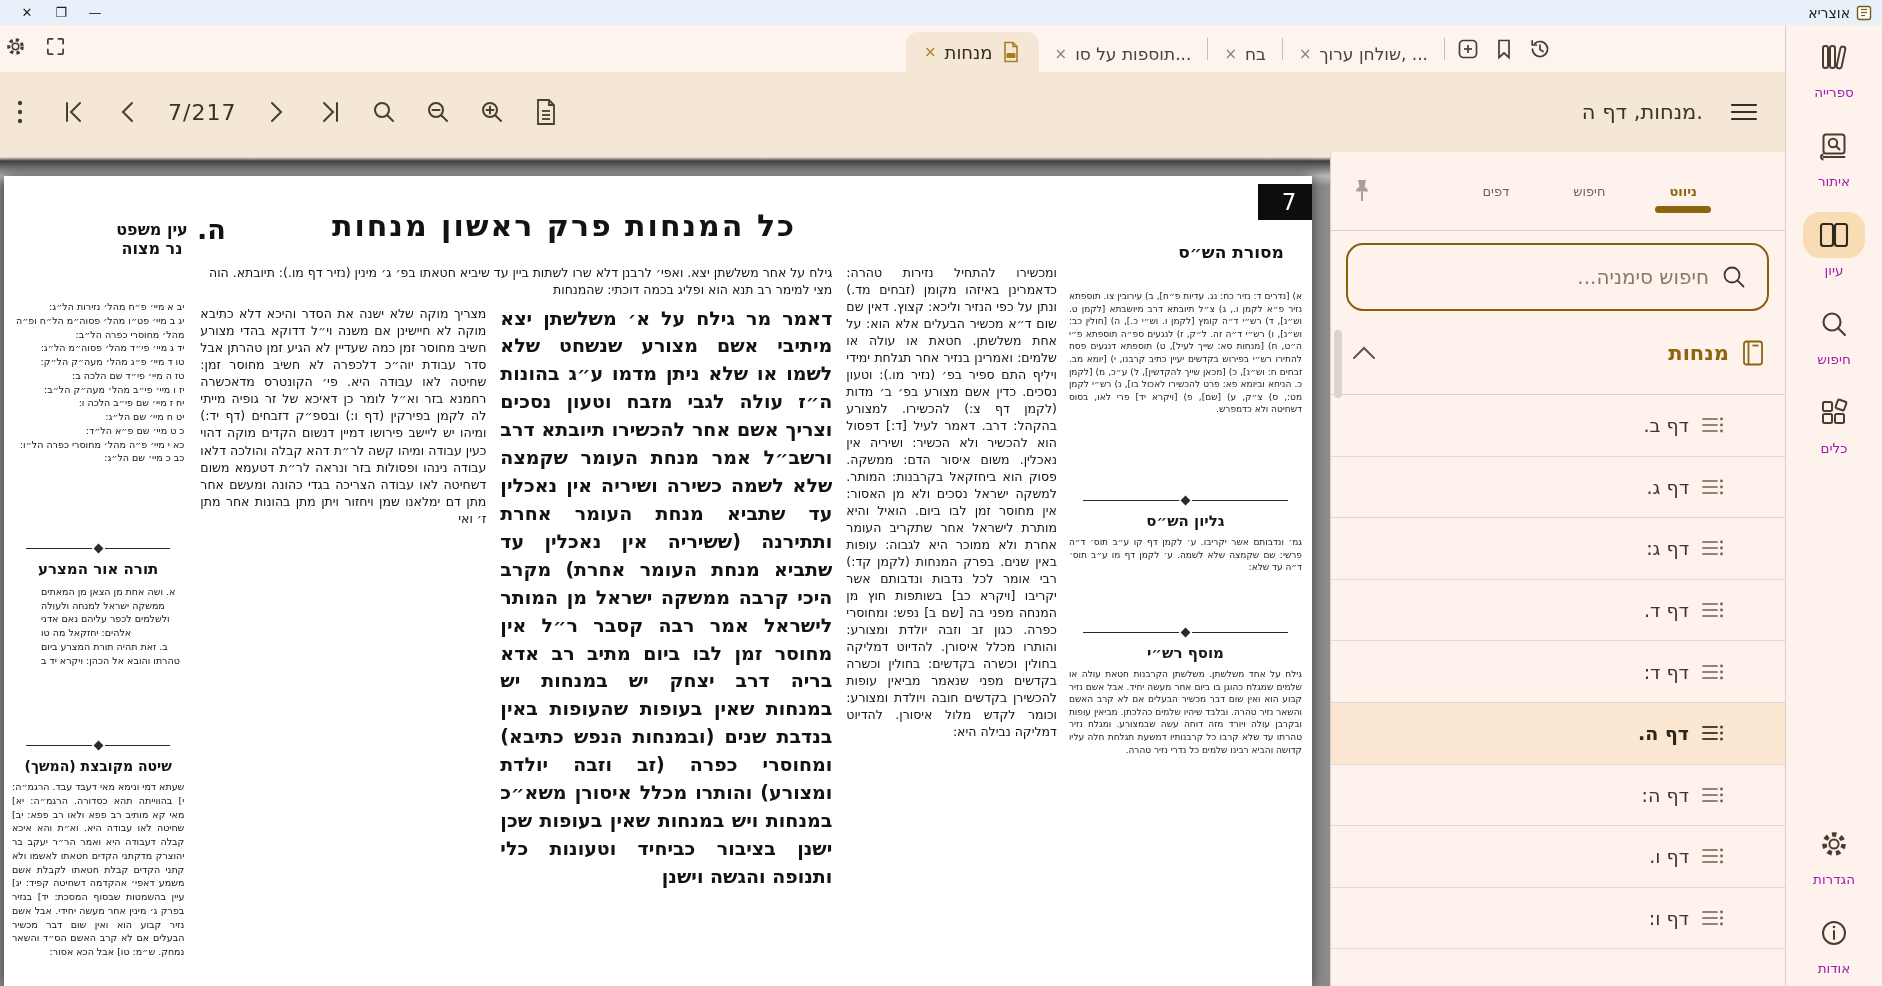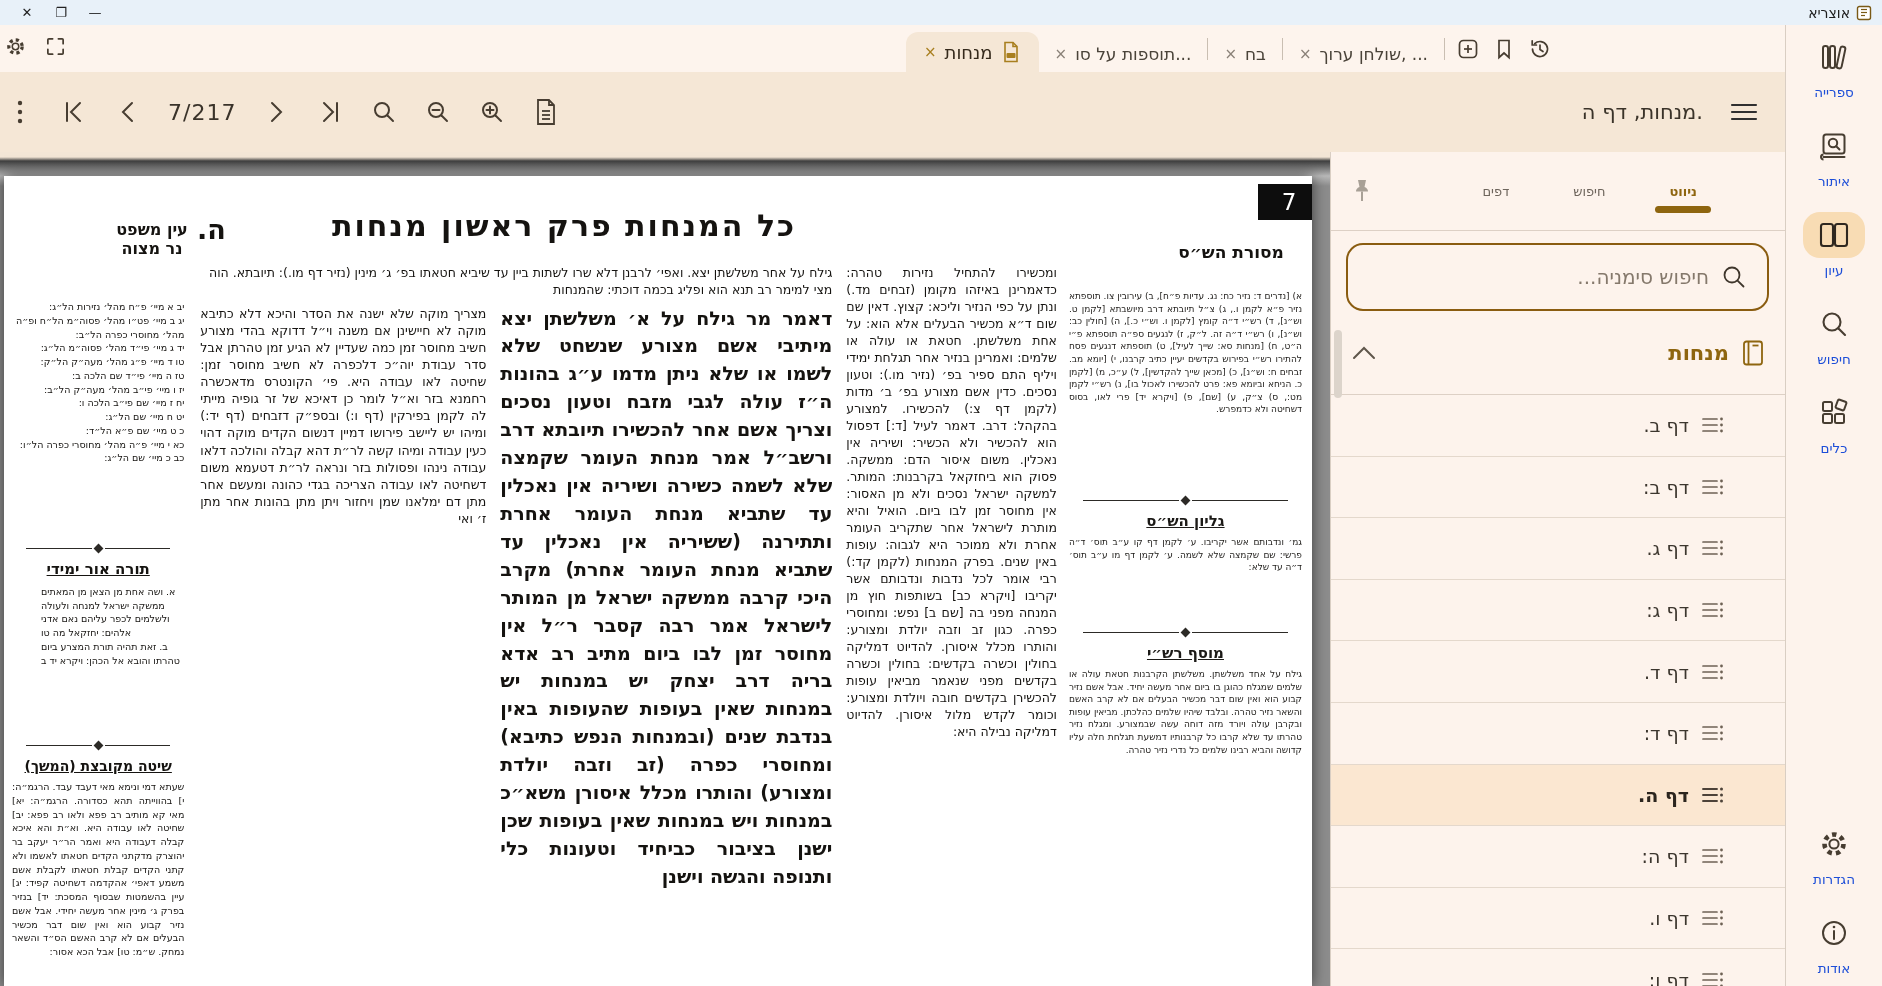--- a/index.html
+++ b/index.html
@@ -63,21 +63,21 @@
   .tos-top { font-size:12.5px; line-height:1.38; margin-bottom:6px; }
   .center-row { display:flex; direction:rtl; }
   .col-gemara { width:332px; margin-left:14px; font-size:19px; font-weight:bold; line-height:1.47;
                 overflow:hidden; }
   .col-tosafot { width:286px; font-size:12.5px; line-height:1.37; overflow:hidden; }
   .col-ein { width:176px; padding-top:36px; font-size:9.5px; line-height:1.45; }
   .refs { white-space:pre-line; height:238px; overflow:hidden; text-align:right; }
   .orn { display:flex; align-items:center; margin:7px 14px; }
   .orn::before,.orn::after { content:""; flex:1; border-top:1.2px solid #2c2a26; }
   .orn-d { width:7px; height:7px; background:#2c2a26; transform:rotate(45deg); margin:0 3px; }
-  .sec-hdr { text-align:center; font-weight:bold; font-size:15px; margin:2px 0 4px;text-decoration:underline; }
+  .sec-hdr { text-align:center; font-weight:bold; font-size:15px; margin:2px 0 4px; }
   .masoret-top { height:200px; overflow:hidden; }
   .gilyon-txt { height:86px; overflow:hidden; font-size:9px; }
   .torah-txt { height:150px; overflow:hidden; white-space:pre-line; text-align:left;margin-left:29px; }
 
   
   .panel { width:455px; background:#fdf3ec; border-left:1px solid #d9cec3; position:relative;
            direction:rtl; }
   .panel-tabs { height:79px; display:flex; align-items:center; padding-right:88px; gap:64px;
                 border-bottom:1px solid #ddd0c5; position:relative; }
   .ptab { font-size:13px; color:#6e655c; position:relative; }
@@ -99,21 +99,21 @@
   .row { height:61.6px; display:flex; align-items:center; padding:0 60px 0 10px; gap:12px;
          border-bottom:1px solid #e4d8cc; font-size:19px; color:#3c362e; }
   .row.active { background:#fbe7d1; font-weight:bold; color:#2b251e; }
 
   
   .sidebar { width:97px; background:#fdf3ec; border-left:1px solid #d9cec3; display:flex;
              flex-direction:column; align-items:center; padding:9px 0 10px; }
   .sb-item { display:flex; flex-direction:column; align-items:center; margin-bottom:23px; }
   .sb-icon { height:46px; display:flex; align-items:center; justify-content:center; padding:6px 15px; }
   .sb-item.active .sb-icon { background:#f8dcb4; border-radius:17px; }
-  .sb-label { font-size:13.5px; color:#1d4ed8; margin-top:4px; }
+  .sb-label { font-size:13.5px; color:#a21caf; margin-top:4px; }
   .sb-spacer { flex:1; }
 
   svg { display:block; }
 </style>
 </head>
 <body>
 
 <div class="titlebar">
   <span class="win-btn">✕</span>
   <span class="win-btn">❐</span>
@@ -324,21 +324,21 @@
 טז ה מיי׳ פי״ד שם הלכה ב:
 יז ו מיי׳ פי״ב מהל׳ מעה״ק הל״ב:
 יח ז מיי׳ שם פי״ב הלכה ו:
 יט ח מיי׳ שם הל״ג:
 כ ט מיי׳ שם פ״א הל״ד:
 כא י מיי׳ פ״ה מהל׳ מחוסרי כפרה הל״ו:
 כב כ מיי׳ שם הל״ג:</div>
             <div class="orn">
                   <span class="orn-d"></span>
                 </div>
-            <div class="sec-hdr">תורה אור ימידי</div>
+            <div class="sec-hdr">תורה אור המצרע</div>
             <div class="torah-txt">א. ושה אחת מן הצאן מן המאתים ממשקה ישראל למנחה ולעולה ולשלמים לכפר עליהם נאם אדני אלהים:  יחזקאל מה טו
 ב. זאת תהיה תורת המצרע ביום טהרתו והובא אל הכהן:  ויקרא יד ב</div>
             <div class="orn">
                   <span class="orn-d"></span>
                 </div>
             <div class="sec-hdr" style="font-size:14px">שיטה מקובצת (המשך)</div>
             <div>שעתא דמי ונימא מאי דעבד עבד. הרגמ״ה: י] בהווייתה תהא כסדורה. הרגמ״ה: יא] מאי קא מותיב רב פפא ולאו רב פפא: יב] שחיטה לאו עבודה היא. וא״ת והא איכא קבלה דעבודה היא ואמר הר״ר יעקב בר יהוצרק מדקתני הקדים חטאתו לאשמו ולא קתני הקדים קבלת חטאתו לקבלת אשם משמע דאפי׳ אהקדמה דשחיטה קפיד: יג] עיין בהשמטות שבסוף המסכת: יד] בנזיר בפרק ג׳ מינין אחר מעשה יחידי. אבל אשם נזיר קבוע הוא ואין שום דבר מכשיר הבעלים אם לא קרב האשם הס״ד והשאר נמחק. ש״מ: טו] אבל הכא אסור:</div>
           </div>
         </div>
       </div>
@@ -398,33 +398,20 @@
         <svg width="24" height="20" viewBox="0 0 24 20">
               <g stroke="#6d6154" stroke-width="1.7" stroke-linecap="round">
                 <line x1="2" y1="4" x2="16" y2="4"></line>
                 <line x1="2" y1="10" x2="16" y2="10"></line>
                 <line x1="2" y1="16" x2="16" y2="16"></line>
               </g>
               <circle cx="20.5" cy="4" r="1.4" fill="#6d6154"></circle>
               <circle cx="20.5" cy="10" r="1.4" fill="#6d6154"></circle>
               <circle cx="20.5" cy="16" r="1.4" fill="#6d6154"></circle>
             </svg>
-        <span>דף ב:</span>
-      </div>
-      <div class="row">
-        <svg width="24" height="20" viewBox="0 0 24 20">
-              <g stroke="#6d6154" stroke-width="1.7" stroke-linecap="round">
-                <line x1="2" y1="4" x2="16" y2="4"></line>
-                <line x1="2" y1="10" x2="16" y2="10"></line>
-                <line x1="2" y1="16" x2="16" y2="16"></line>
-              </g>
-              <circle cx="20.5" cy="4" r="1.4" fill="#6d6154"></circle>
-              <circle cx="20.5" cy="10" r="1.4" fill="#6d6154"></circle>
-              <circle cx="20.5" cy="16" r="1.4" fill="#6d6154"></circle>
-            </svg>
         <span>דף ג.</span>
       </div>
       <div class="row">
         <svg width="24" height="20" viewBox="0 0 24 20">
               <g stroke="#6d6154" stroke-width="1.7" stroke-linecap="round">
                 <line x1="2" y1="4" x2="16" y2="4"></line>
                 <line x1="2" y1="10" x2="16" y2="10"></line>
                 <line x1="2" y1="16" x2="16" y2="16"></line>
               </g>
               <circle cx="20.5" cy="4" r="1.4" fill="#6d6154"></circle>

